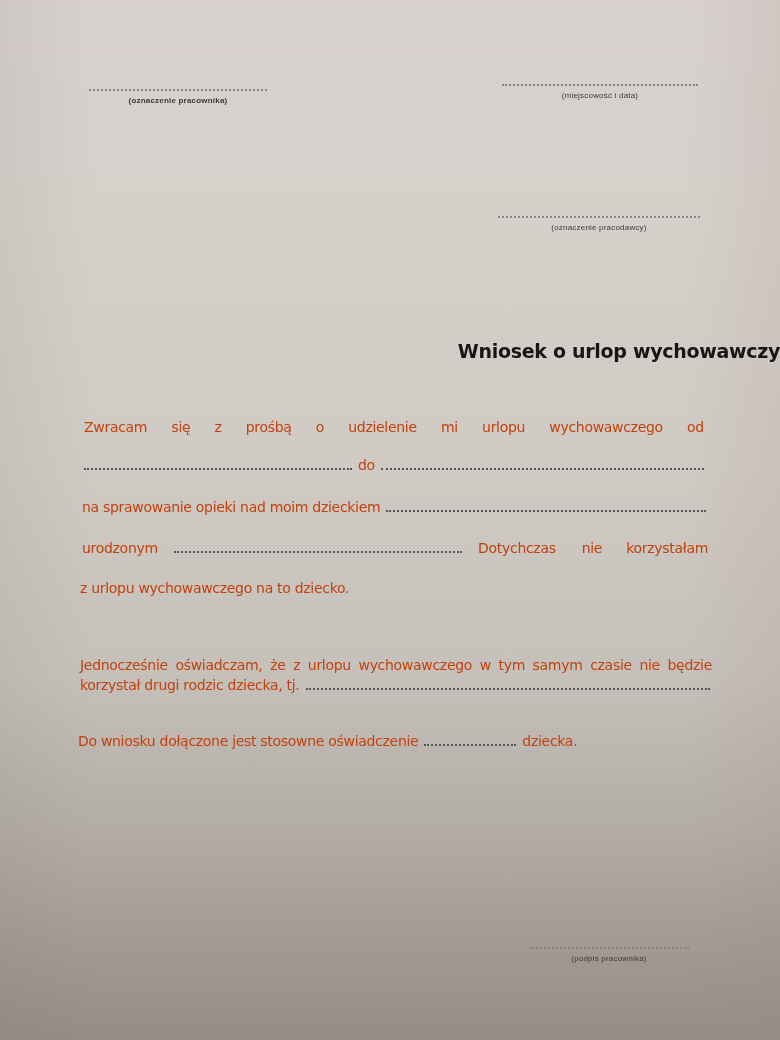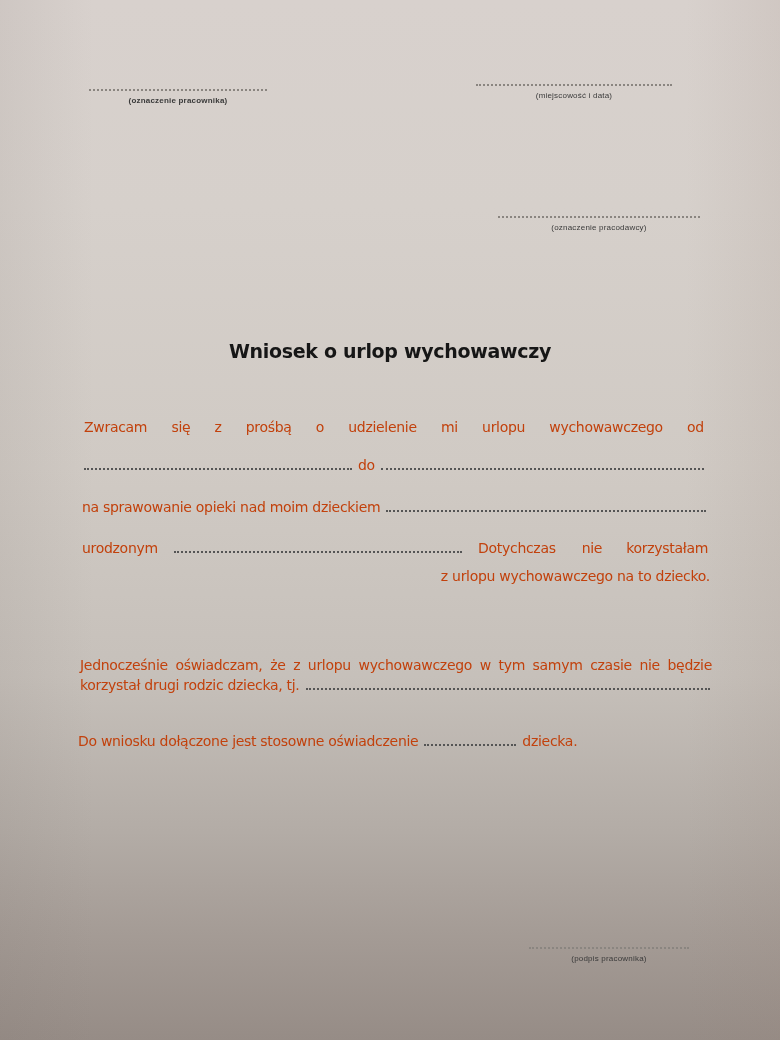--- a/index.html
+++ b/index.html
@@ -48,21 +48,21 @@
       color: #3a3a3a;
       margin-top: 3px;
       letter-spacing: 0.2px;
     }
     
     .doc-title {
       position: absolute;
       left: 0;
       right: 0;
       top: 340px;
-      text-align: center;
+      text-align: right;
       font-size: 19px;
       font-weight: bold;
       color: #161616;
       font-family: "DejaVu Sans", sans-serif;
       letter-spacing: -0.3px;
     }
     
     .line {
       position: absolute;
       left: 80px;
@@ -104,21 +104,21 @@
 
 <div class="vignette"></div>
 
 <div class="sheet">
 
   <div class="sig-block" style="left:88px; top:89px; width:180px;font-weight:bold;">
     <div class="sig-dots" style="width:178px;"></div>
     <div class="sig-label">(oznaczenie pracownika)</div>
   </div>
 
-  <div class="sig-block" style="left:476px; top:84px; width:196px;">
+  <div class="sig-block" style="left:502px; top:84px; width:196px;">
     <div class="sig-dots" style="width:196px;"></div>
     <div class="sig-label">(miejscowość i data)</div>
   </div>
 
   <div class="sig-block" style="left:497px; top:216px; width:204px;">
     <div class="sig-dots" style="width:202px;"></div>
     <div class="sig-label">(oznaczenie pracodawcy)</div>
   </div>
 
   <div class="doc-title">Wniosek o urlop wychowawczy</div>
@@ -150,21 +150,21 @@
   <div class="line" style="top:540px; left:82px; width:626px;">
     <span>urodzonym</span>
     <span class="fill" style="margin-left:16px; margin-right:16px;"></span>
     <span>Dotychczas</span>
     <span class="gap" style="width:26px;"></span>
     <span>nie</span>
     <span class="gap" style="width:24px;"></span>
     <span>korzystałam</span>
   </div>
 
-  <div class="line" style="top:568px; left:80px;justify-content:flex-end;">
+  <div class="line" style="top:580px; left:80px;">
     <span>z urlopu wychowawczego na to dziecko.</span>
   </div>
 
   <div class="line justify" style="top:633px; left:80px; width:632px;margin-top:24px;">
     <span>Jednocześnie</span>
     <span>oświadczam,</span>
     <span>że</span>
     <span>z</span>
     <span>urlopu</span>
     <span>wychowawczego</span>

